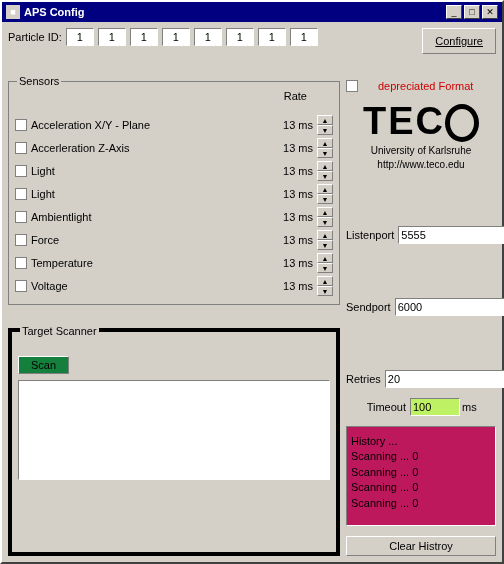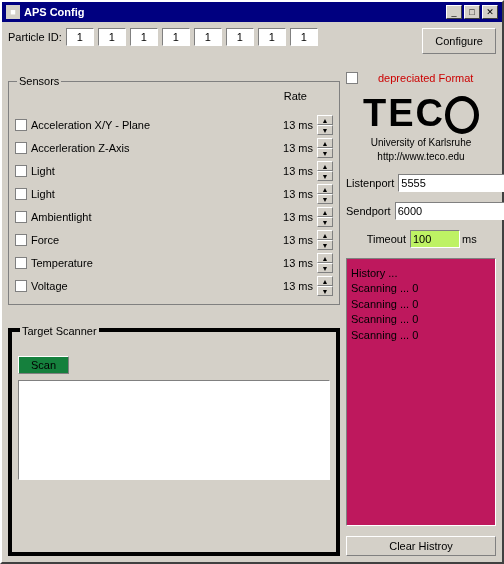--- a/index.html
+++ b/index.html
@@ -196,21 +196,22 @@
     }
     
     .configure-btn {
       background: #d4d0c8;
       border: 1px solid;
       border-color: #ffffff #808080 #808080 #ffffff;
       padding: 6px 12px;
       font-size: 11px;
       cursor: pointer;
       align-self: flex-end;
-      margin-bottom: 12px;
+      margin-bottom: 20px;
+      text-decoration: underline;
     }
     .deprecated-row {
       display: flex;
       align-items: center;
       gap: 20px;
     }
     .deprecated-checkbox {
       width: 12px;
       height: 12px;
       border: 1px solid #808080;
@@ -237,20 +238,21 @@
     }
     .teco-subtitle {
       font-size: 10px;
       text-align: center;
       line-height: 1.4;
     }
     .form-row {
       display: flex;
       align-items: center;
       margin-bottom: 4px;
+      margin-top: 44px;
     }
     .form-label {
       text-align: right;
       width: 60px;
       font-size: 11px;
       margin-right: 4px;
     }
     .form-input {
       flex: 1;
       height: 18px;
@@ -441,20 +443,24 @@
       </div>
 
       <div class="form-row">
         <span class="form-label">Listenport</span>
         <input class="form-input" type="text" value="5555" style="">
       </div>
       <div class="form-row">
         <span class="form-label">Sendport</span>
         <input class="form-input" type="text" value="6000" style="">
       </div>
+      <div class="form-row">
+        <span class="form-label">Retries</span>
+        <input class="form-input" type="text" value="20" style="">
+      </div>
       <div class="timeout-row">
         <span class="timeout-label">Timeout</span>
         <input class="timeout-input" type="text" value="100" style="">
         <span class="timeout-unit">ms</span>
       </div>
 
       <div class="history-box">
         <div class="history-line">History ...</div>
         <div class="history-line">Scanning ... 0</div>
         <div class="history-line">Scanning ... 0</div>

